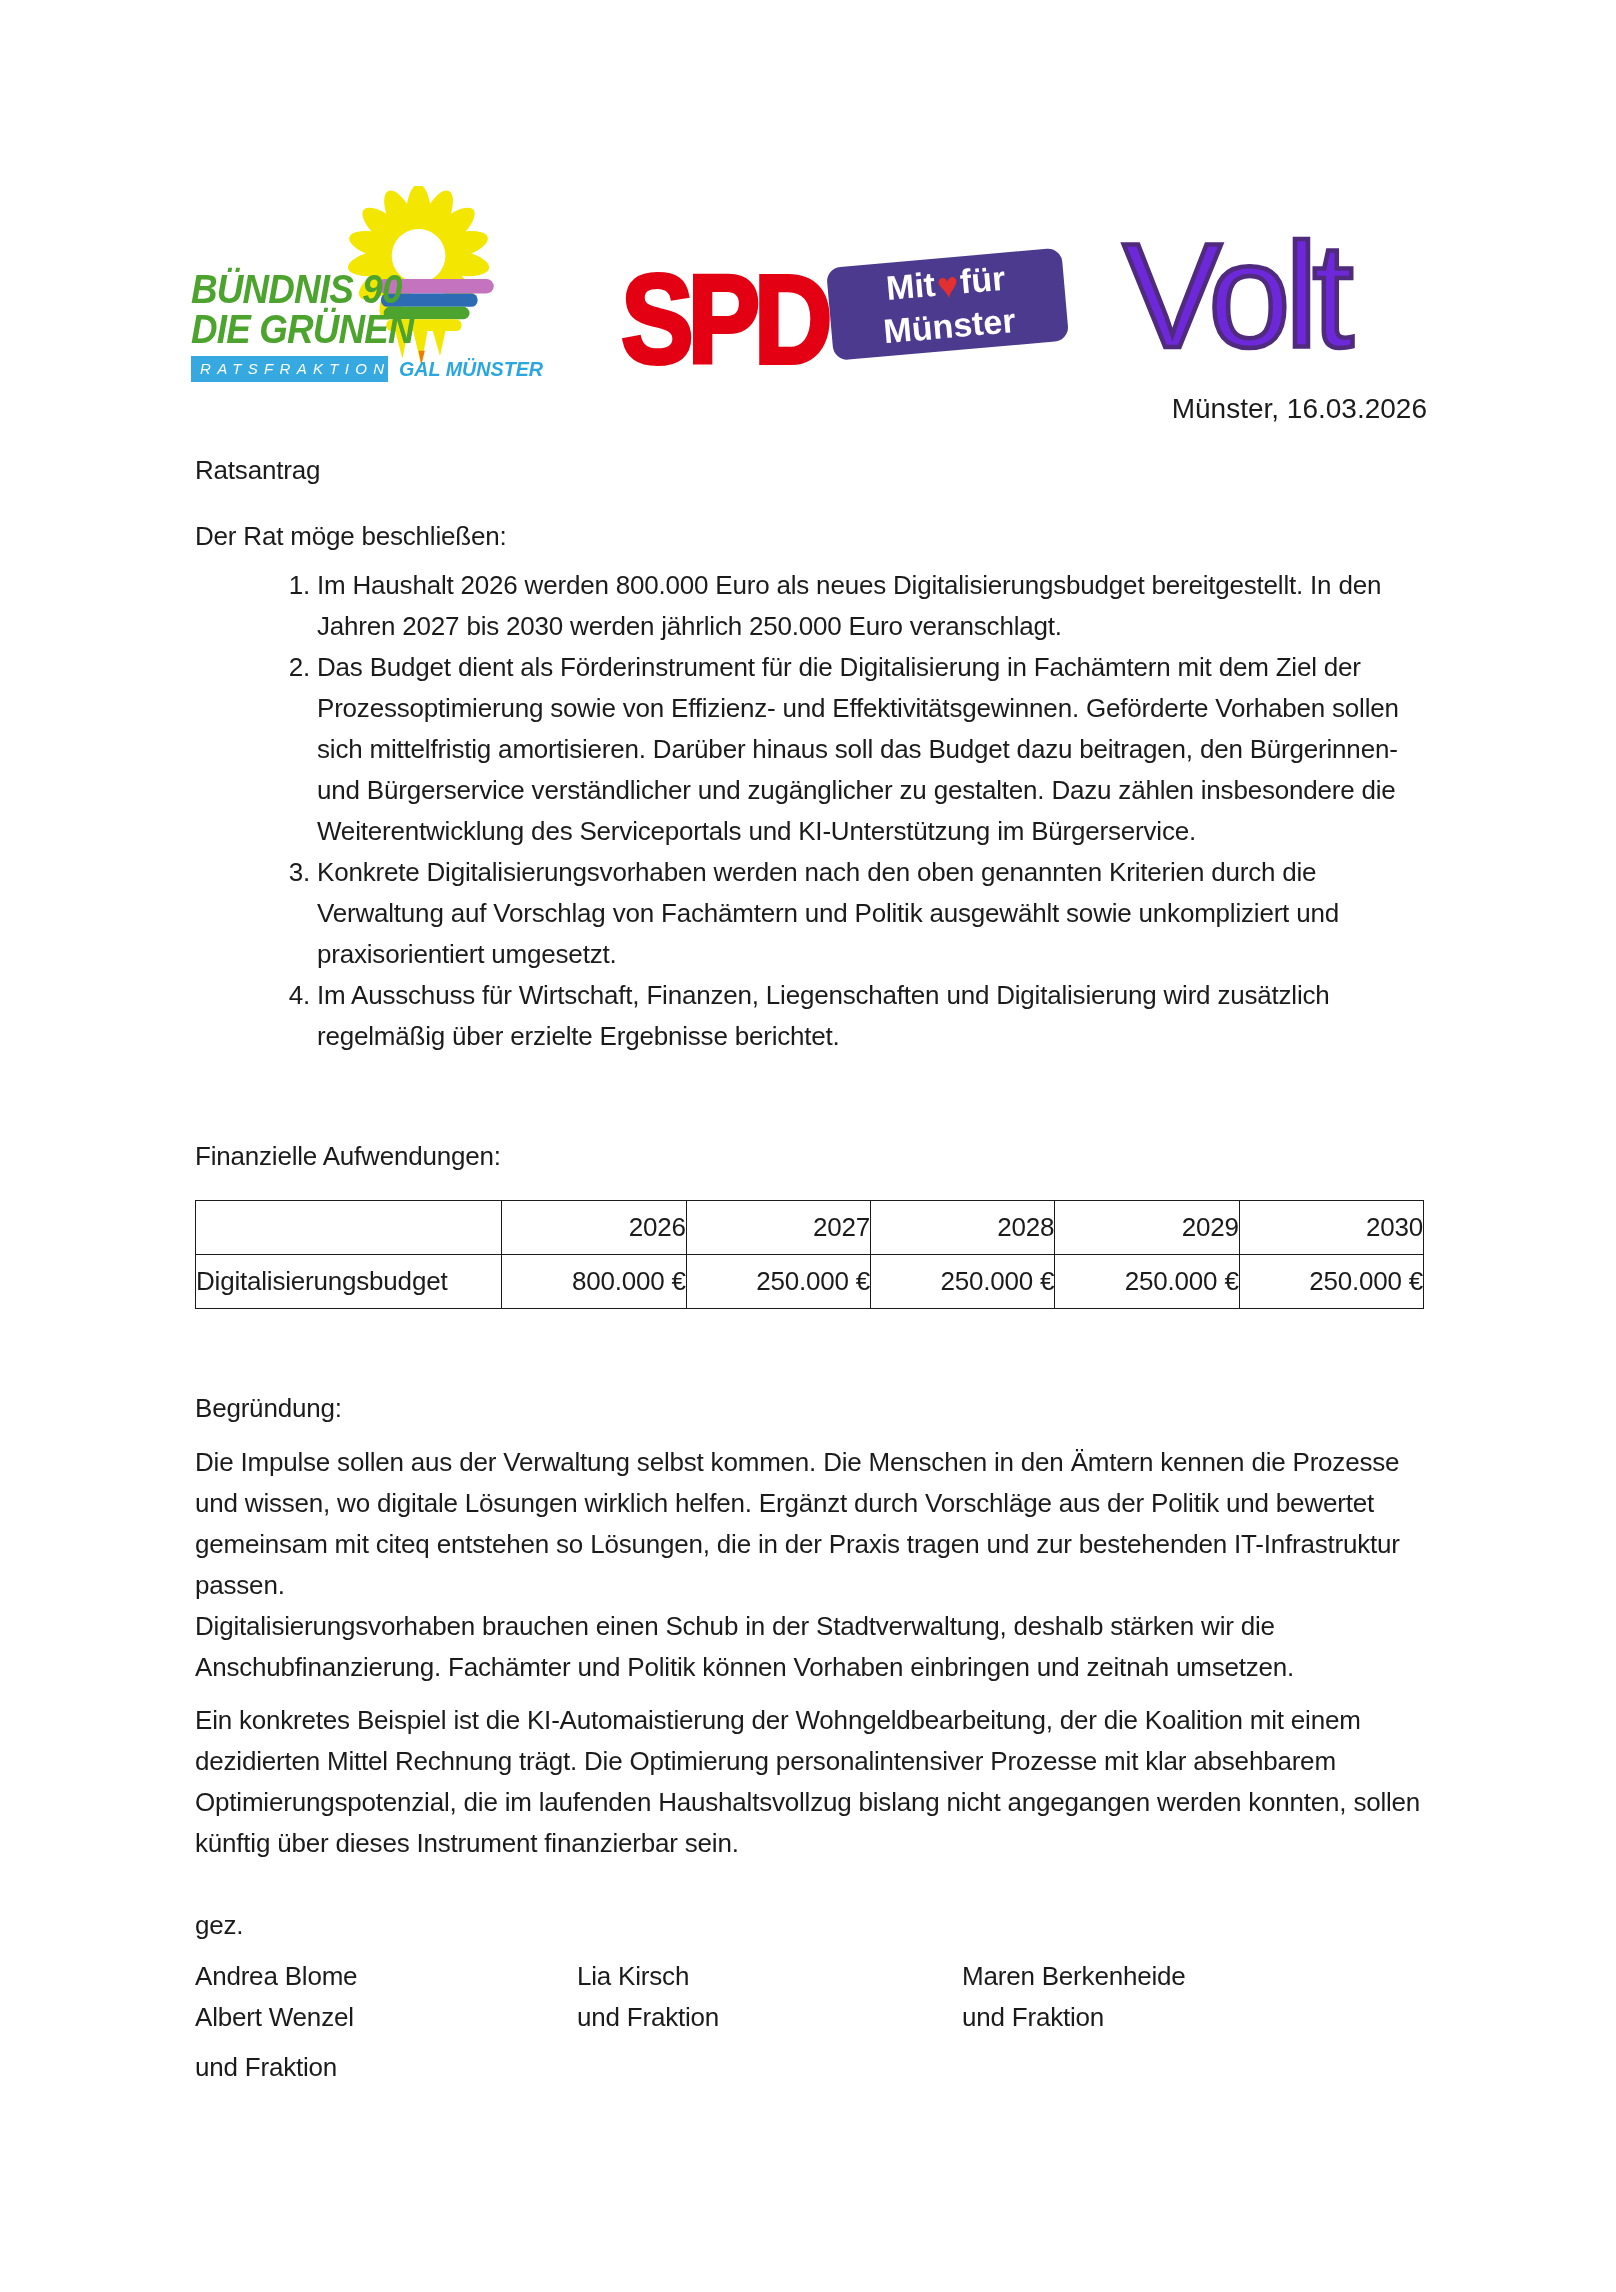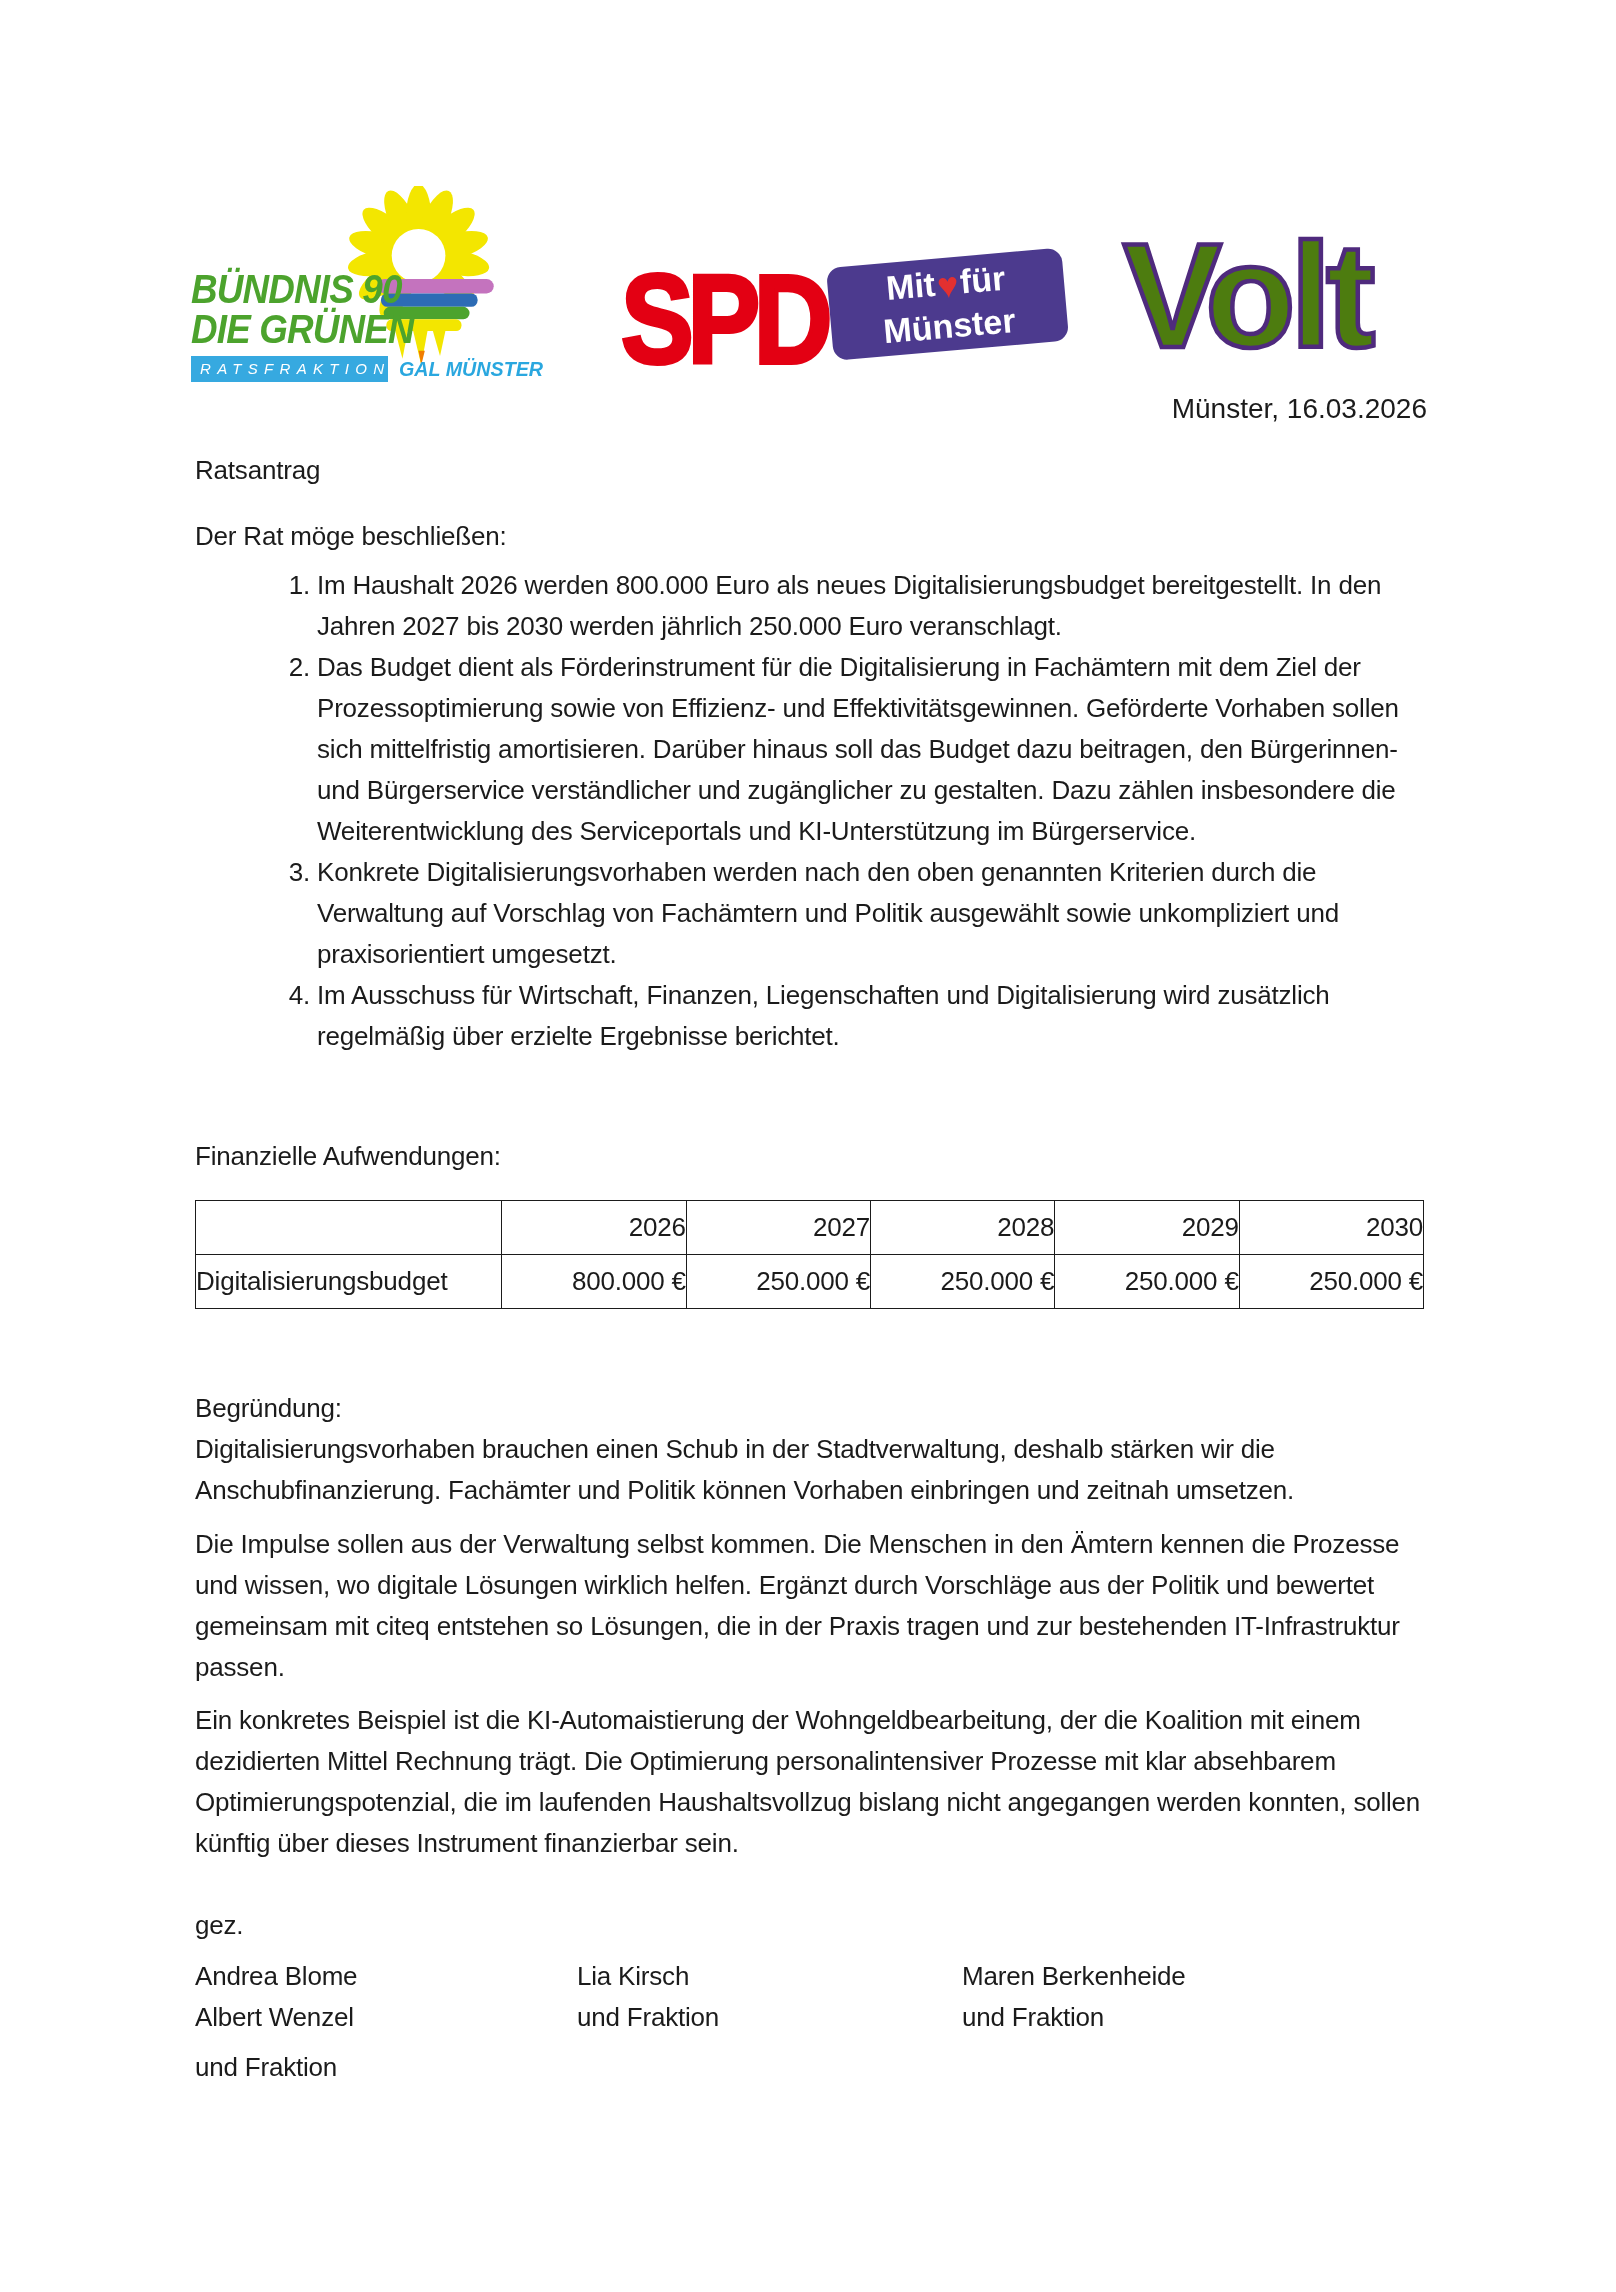--- a/index.html
+++ b/index.html
@@ -30,21 +30,21 @@
   .spd-word{font-size:109px;font-weight:bold;color:#E30013;letter-spacing:-6.3px;line-height:97px;
             -webkit-text-stroke:3.6px #E30013;transform:scaleY(1.16);transform-origin:top left;
             white-space:nowrap;}
   .spd-badge{width:236px;height:93px;background:#4C3A8E;border-radius:14.3px;
              transform:rotate(-5deg);transform-origin:left center;margin-left:3.6px;margin-top:5.4px;
              color:#fff;font-weight:bold;text-align:center;padding-top:5.4px;box-sizing:border-box;}
   .spd-badge-line{font-size:34px;line-height:40px;white-space:nowrap;}
   .heart{color:#E23030;font-size:36px;vertical-align:-2.7px;padding:0 1.8px;}
 
   .logo-volt{position:absolute;left:1123px;top:229px;}
-  .volt-word{font-size:148px;font-weight:bold;color:#4d7c0f;letter-spacing:-5.4px;line-height:134px;
+  .volt-word{font-size:148px;font-weight:normal;color:#6d28d9;letter-spacing:-5.4px;line-height:134px;
              -webkit-text-stroke:4.5px #4F2A7D;white-space:nowrap;}
 
   .date-line{position:absolute;top:391px;right:190px;font-size:28px;line-height:36px;}
 
   
   .content{position:absolute;left:195px;top:450px;width:1231px;
            font-size:26px;line-height:41px;letter-spacing:-0.2px;}
   .doc-type{margin:0;}
   .title{margin:27px 0 0 0;font-size:26px;font-weight:bold;}
   .intro{margin:25px 0 0 0;}
@@ -169,22 +169,22 @@
           <td class="cell-center">250.000 €</td>
           <td class="cell-center">250.000 €</td>
           <td class="cell-center">250.000 €</td>
           <td class="cell-center">250.000 €</td>
         </tr>
       </tbody>
     </table>
 
     <p class="justification-heading">Begründung:</p>
 
+    <p class="just-p">Die Impulse sollen aus der Verwaltung selbst kommen. Die Menschen in den Ämtern kennen die Prozesse und wissen, wo digitale Lösungen wirklich helfen. Ergänzt durch Vorschläge aus der Politik und bewertet gemeinsam mit citeq entstehen so Lösungen, die in der Praxis tragen und zur bestehenden IT-Infrastruktur passen.</p>
     <p class="just-p first">Digitalisierungsvorhaben brauchen einen Schub in der Stadtverwaltung, deshalb stärken wir die Anschubfinanzierung. Fachämter und Politik können Vorhaben einbringen und zeitnah umsetzen.</p>
-    <p class="just-p">Die Impulse sollen aus der Verwaltung selbst kommen. Die Menschen in den Ämtern kennen die Prozesse und wissen, wo digitale Lösungen wirklich helfen. Ergänzt durch Vorschläge aus der Politik und bewertet gemeinsam mit citeq entstehen so Lösungen, die in der Praxis tragen und zur bestehenden IT-Infrastruktur passen.</p>
     <p class="just-p">Ein konkretes Beispiel ist die KI-Automaistierung der Wohngeldbearbeitung, der die Koalition mit einem dezidierten Mittel Rechnung trägt. Die Optimierung personalintensiver Prozesse mit klar absehbarem Optimierungspotenzial, die im laufenden Haushaltsvollzug bislang nicht angegangen werden konnten, sollen künftig über dieses Instrument finanzierbar sein.</p>
 
     <p class="gez">gez.</p>
 
     <div class="signatures">
       <div class="sig-col sig-col-1">
         <div class="sig-line">Andrea Blome</div>
         <div class="sig-line">Albert Wenzel</div>
         <div class="sig-line sig-extra-gap">und Fraktion</div>
       </div>

